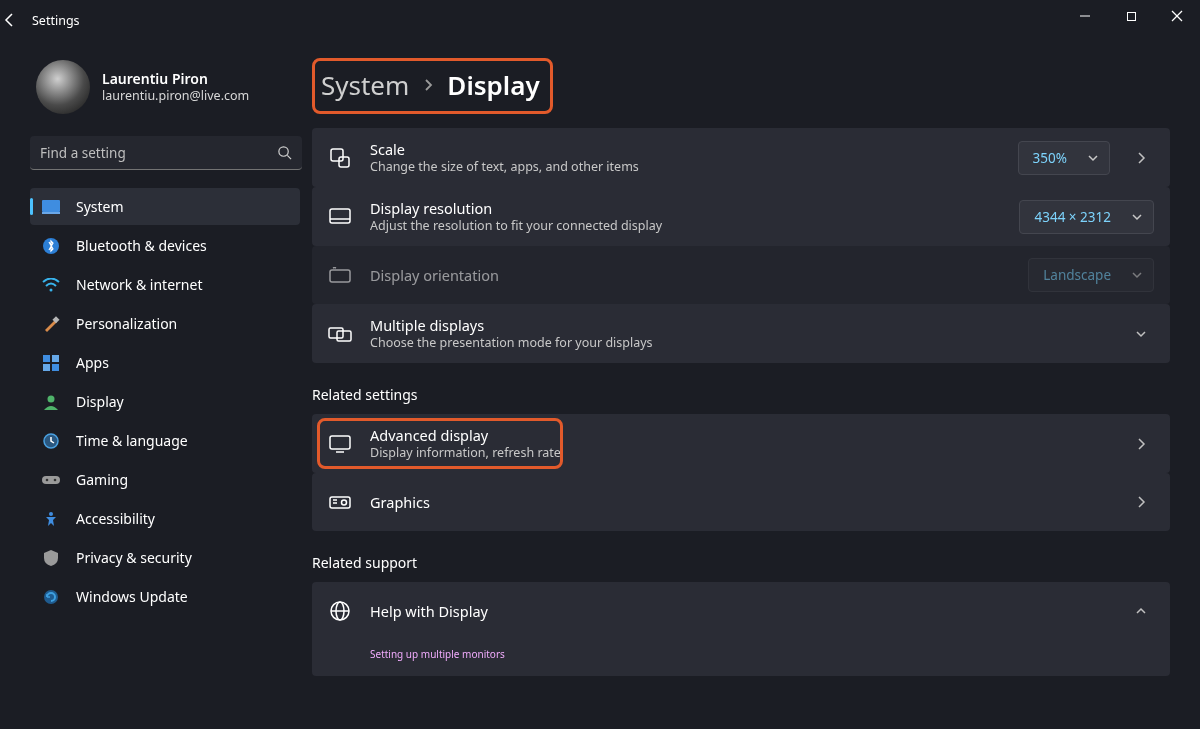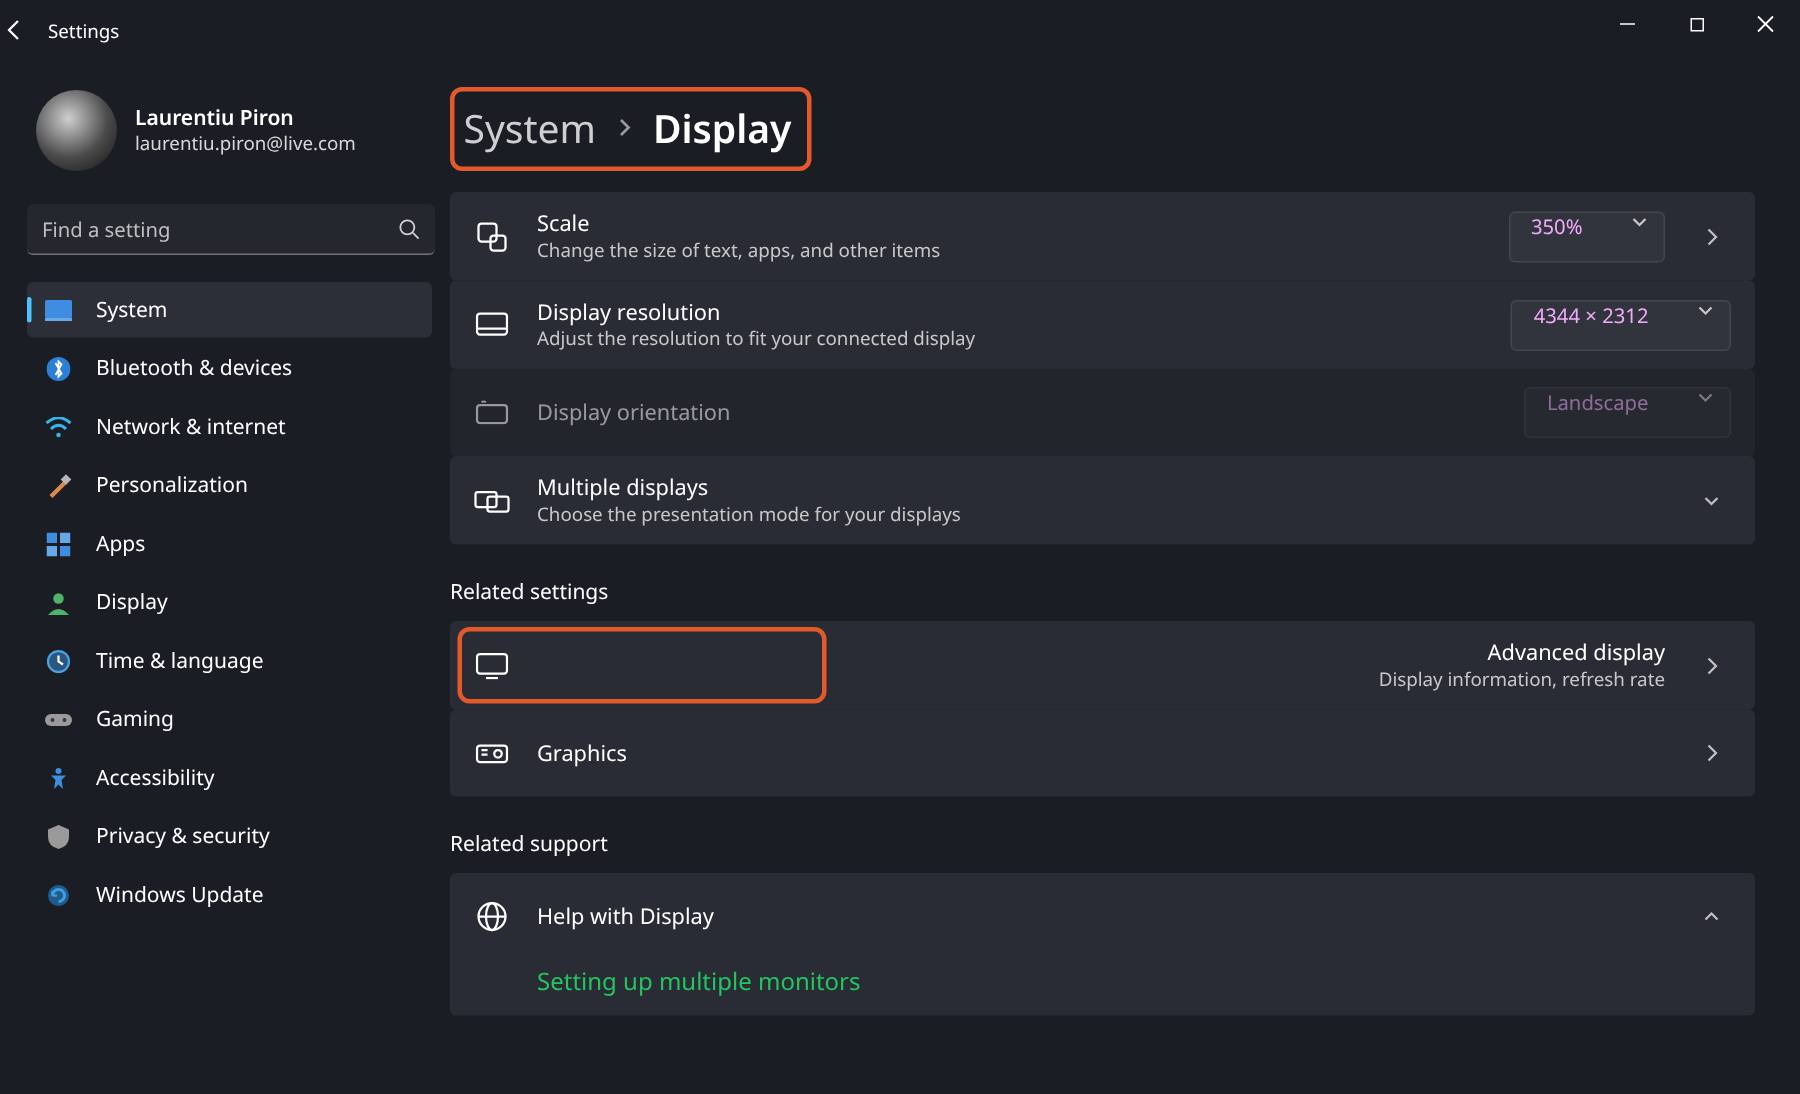--- a/index.html
+++ b/index.html
@@ -38,20 +38,21 @@
     width: 46px; height: 32px;
     display: flex; align-items: center; justify-content: center;
     color: #ffffff;
     cursor: pointer;
   }
   
   .body {
     flex: 1;
     display: flex;
     overflow: hidden;
+    padding-left: 12px;
   }
   
   .sidebar {
     width: 300px;
     padding: 18px 12px 18px 18px;
     display: flex;
     flex-direction: column;
   }
   .profile {
     display: flex;
@@ -148,40 +149,39 @@
   .card .ctext { flex: 1; }
   .card .ctitle { font-size: 14.5px; line-height: 1.3; }
   .card .csub { font-size: 12.5px; color: #c8c8c8; line-height: 1.3; }
   .dropdown {
     background: #32343d;
     border: 1px solid #44464f;
     border-radius: 4px;
     height: 34px;
     padding: 0 10px 0 14px;
     display: flex;
-    align-items: flex-start;
-    gap: 32px;
+    align-items: center;
+    gap: 20px;
     font-size: 13.5px;
     cursor: pointer;
-    color: #f0abfc;
+    color: #7dd3fc;
   }
   .dropdown .dd-caret { color: #c8c8c8; }
   .chev {
     width: 26px;
     display: flex;
     justify-content: center;
     color: #c0c0c0;
   }
   .section-label {
     font-size: 14px;
     margin: 22px 0 10px 0;
   }
   .card.highlight {
     position: relative;
-    text-align: right;
   }
   .row-highlight {
     position: absolute;
     left: 5px; top: 4px; right: auto;
     height: calc(100% - 8px);
     width: 246px;
     border: 3px solid #e25a2b;
     border-radius: 8px;
     pointer-events: none;
   }
@@ -508,18 +508,18 @@
           <svg width="14" height="14" viewBox="0 0 14 14" fill="none" stroke="currentColor" stroke-width="1.5">
             <path d="M3 9 L7 5 L11 9"></path>
           </svg>
         </span>
     </div>
 
     
     <div class="card" style="border-radius:0 0 4px 4px; margin-top:-4px; padding-top:8px; min-height:40px;">
       <span class="cicon"></span>
       <div class="ctext">
-        <div class="ctitle" style="font-size:16px; color:#22c55e;">Setting up multiple monitors</div>
+        <div class="ctitle" style="font-size:10px; color:#f0abfc;">Setting up multiple monitors</div>
       </div>
     </div>
 
   </div>
 </div>
 
 </body></html>

